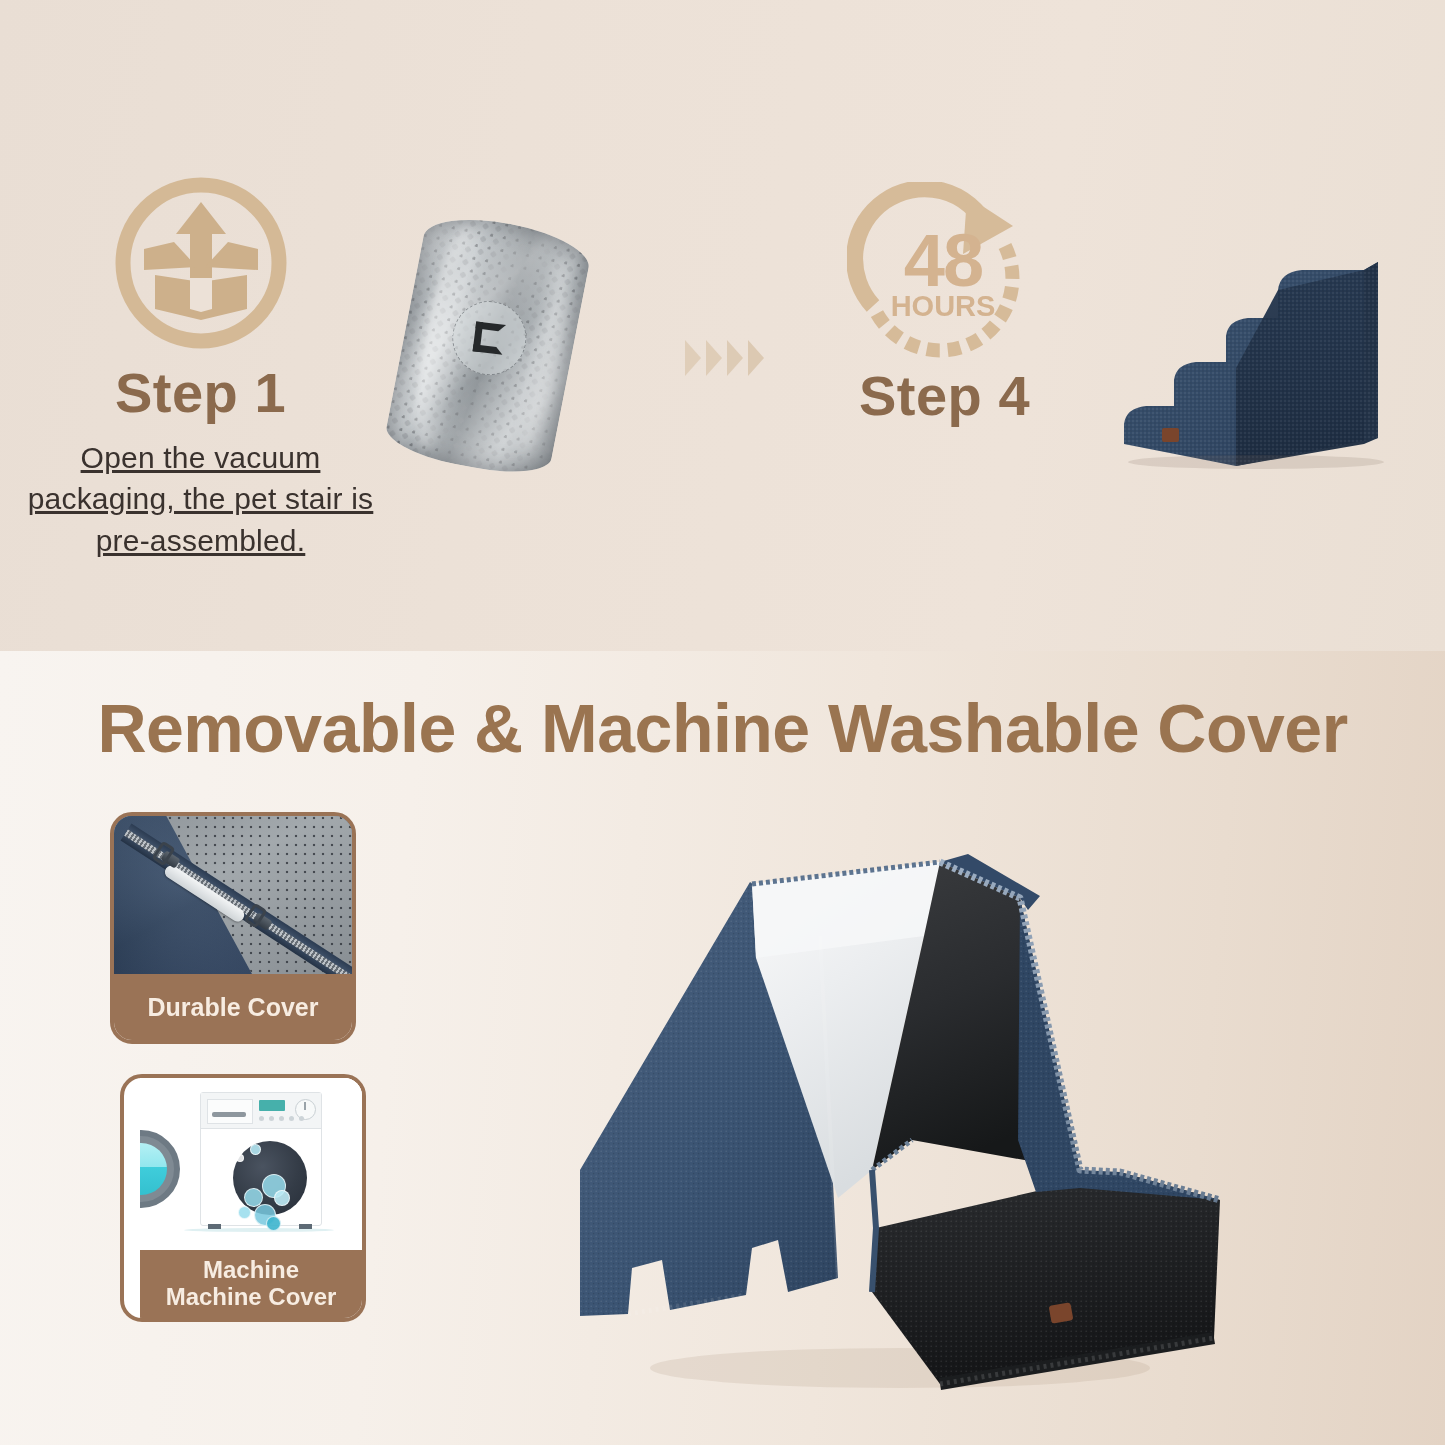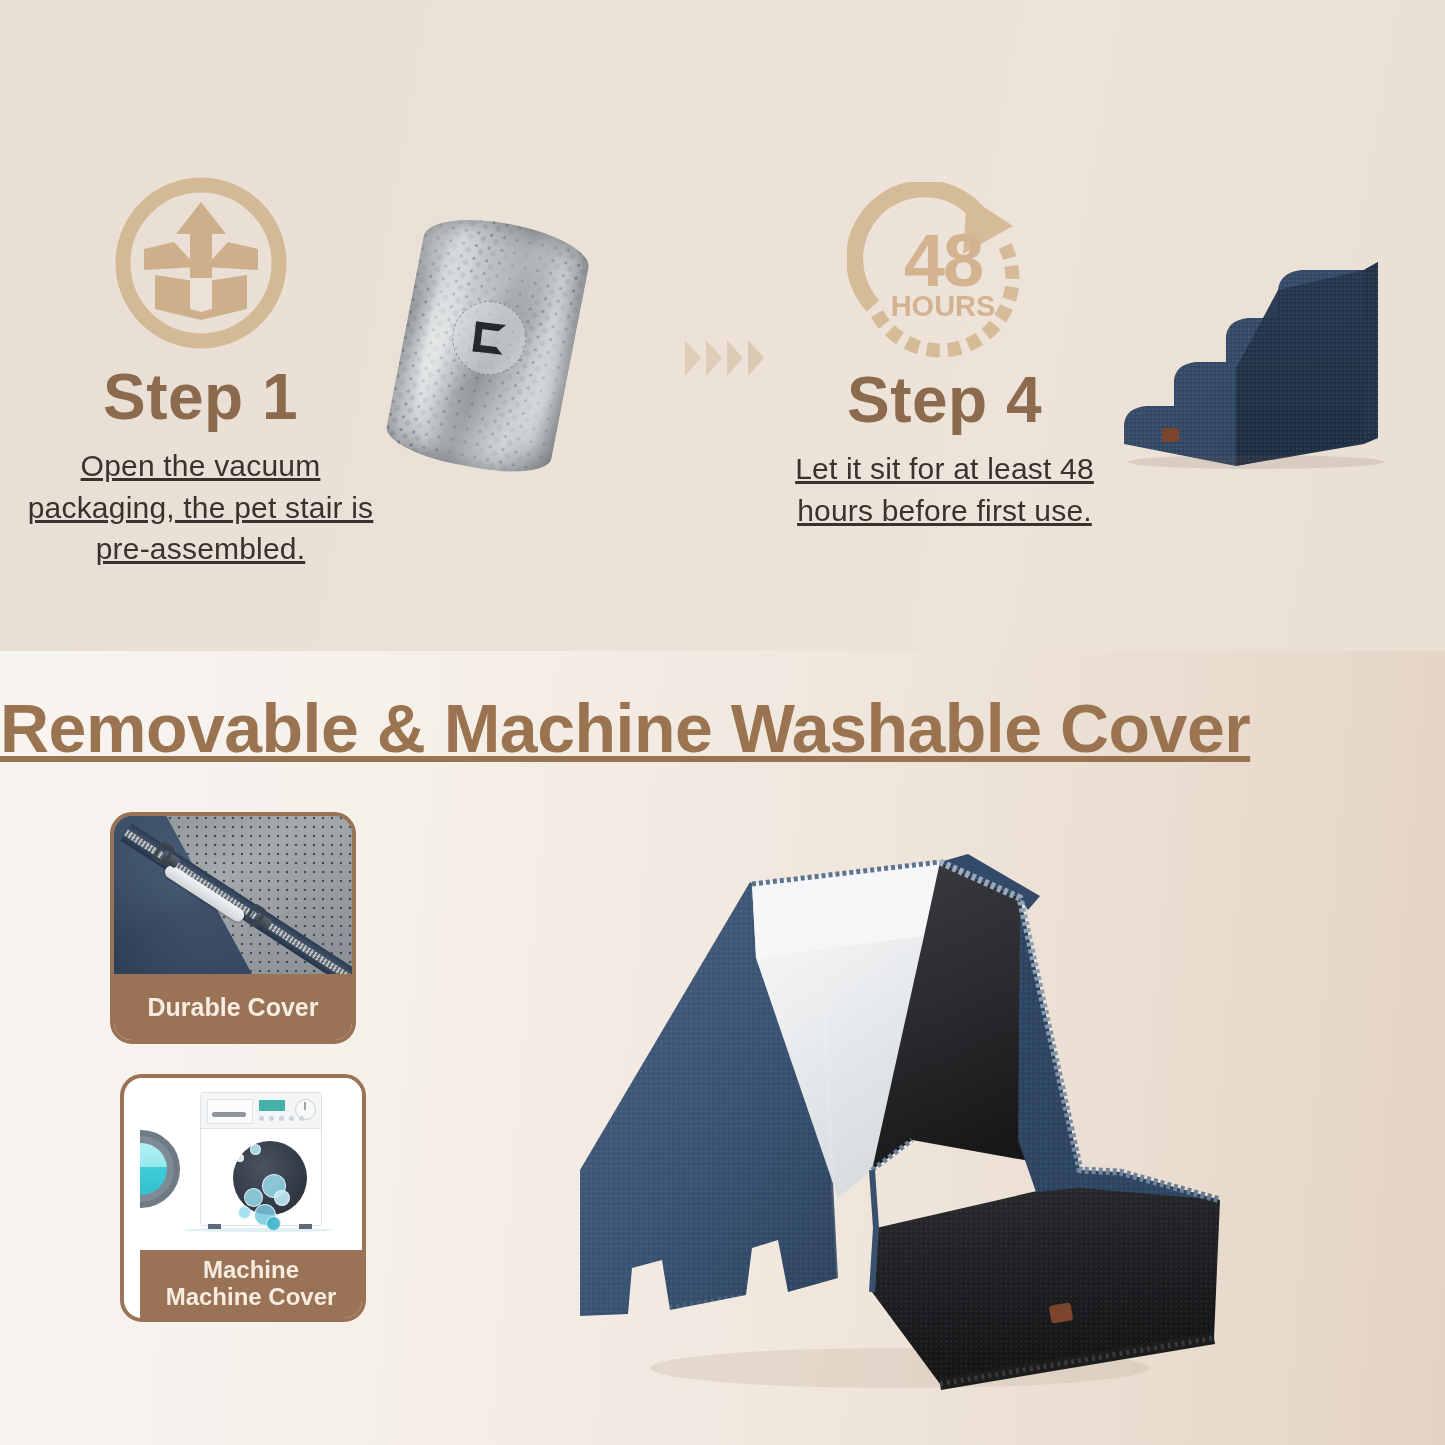--- a/index.html
+++ b/index.html
@@ -42,21 +42,21 @@
 
   .step-icon-wrap {
     display: flex;
     justify-content: center;
     align-items: center;
     height: 190px;
   }
   .step-2 .step-icon-wrap { height: 180px; }
 
   .step-title {
-    font-size: 64px;
+    font-size: 56px;
     font-weight: 700;
     color: #8b6a4d;
     letter-spacing: 0.5px;
     margin-top: 6px;
     line-height: 1.05;
   }
   .step-2 .step-title { margin-top: 2px; }
 
   .step-desc {
     font-size: 30px;
@@ -168,26 +168,26 @@
     height: 794px;
     background: linear-gradient(95deg, #f8f4f0 0%, #f6f0ea 28%, #f0e6dc 58%, #e9dccf 82%, #e3d3c4 100%);
     overflow: hidden;
   }
 
   .cover-heading {
     position: absolute;
     left: 0;
     top: 38px;
     width: 1445px;
+    text-align: center;
     font-size: 68px;
     font-weight: 700;
     color: #9a7450;
     letter-spacing: -0.5px;
     white-space: nowrap;
-    text-decoration: underline;
   }
 
   
   .feature-card {
     position: absolute;
     border: 4px solid #9a7356;
     border-radius: 22px;
     overflow: hidden;
     background: #ffffff;
     box-sizing: border-box;
@@ -471,21 +471,20 @@
           <g fill="none" stroke="#d6bb99" stroke-width="14" stroke-linecap="butt" stroke-dasharray="13 8">
             <path d="M160 64 A 70 70 0 0 1 30 128" transform="translate(-2,0)"></path>
           </g>
 
           <text x="96" y="104" text-anchor="middle" font-family="Liberation Sans, sans-serif" font-size="74" font-weight="700" fill="#d4b390" letter-spacing="-2">48</text>
 
           <text x="96" y="134" text-anchor="middle" font-family="Liberation Sans, sans-serif" font-size="29" font-weight="700" fill="#d4b390" letter-spacing="0">HOURS</text>
         </svg>
       </div>
       <div class="step-title">Step 4</div>
-      <div class="step-desc">Let it sit for at least 48 hours before first use.</div>
     </div>
 
     <div class="stair-photo">
       <svg width="310" height="225" viewBox="0 0 310 225" aria-hidden="true">
         <defs>
           <linearGradient id="navyTop" x1="0" y1="0" x2="1" y2="1">
             <stop offset="0%" stop-color="#3d5madd"></stop>
             <stop offset="0%" stop-color="#3c5572"></stop>
             <stop offset="100%" stop-color="#2b3f5b"></stop>
           </linearGradient>

